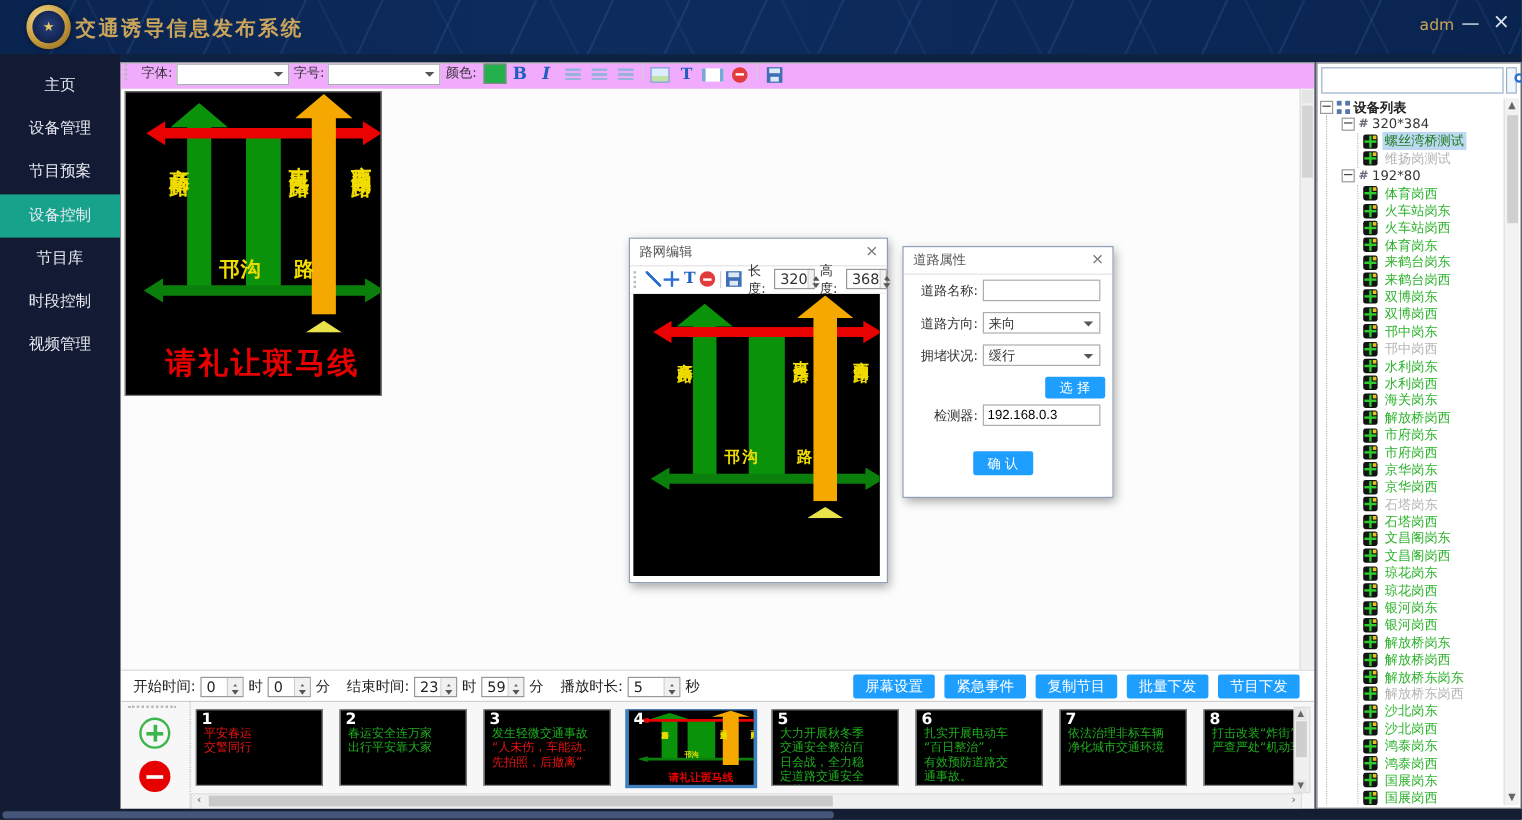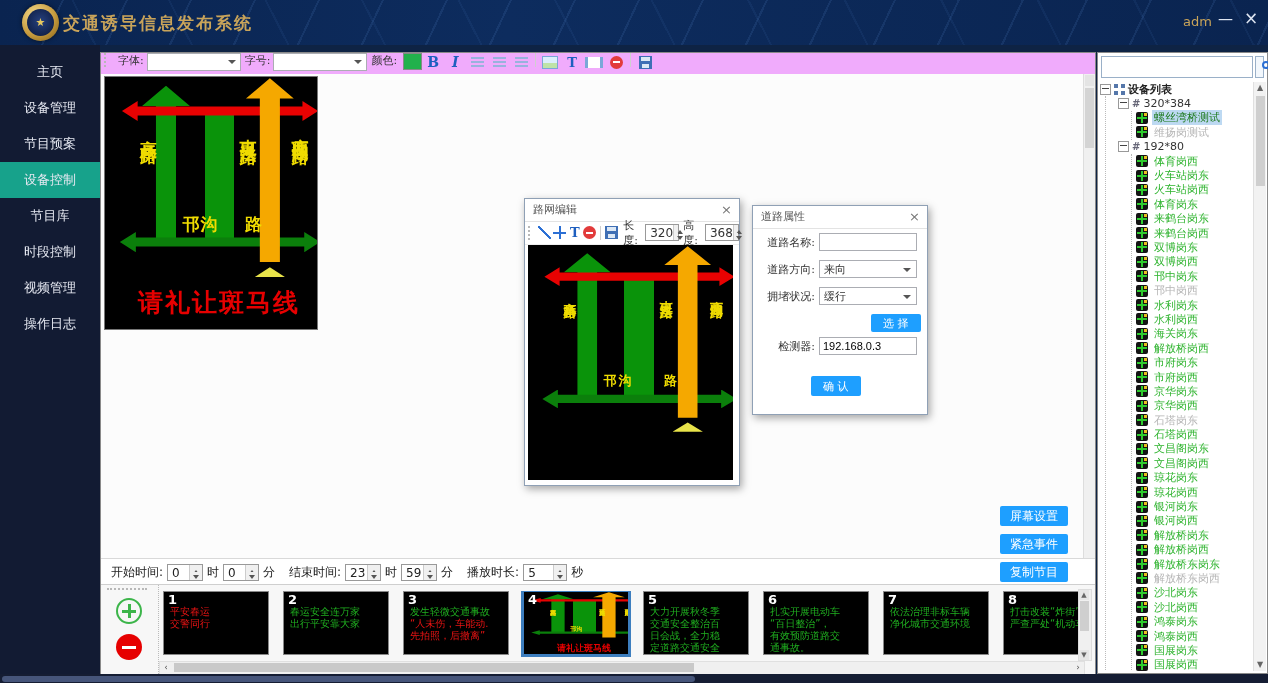--- a/index.html
+++ b/index.html
@@ -92,21 +92,21 @@
  display:flex;align-items:center;font-size:12px;color:#222;}
 .pb-label{margin-left:10px;margin-right:4px;}
 .pb-unit{margin:0 4px;}
 .spin{display:inline-flex;border:1px solid #999;background:#fff;height:17px;width:36px;box-sizing:border-box;}
 .spin-wide{width:44px;}
 .spin-val{flex:1;font-size:12px;padding:1px 0 0 4px;}
 .spin-btns{width:12px;border-left:1px solid #ccc;display:flex;flex-direction:column;}
 .spin-btns i{flex:1;position:relative;background:#f0f0f0;}
 .spin-btns i.su::after{content:"";position:absolute;left:2.5px;top:2px;border:3px solid transparent;border-bottom:4px solid #555;}
 .spin-btns i.sd::after{content:"";position:absolute;left:2.5px;top:3px;border:3px solid transparent;border-top:4px solid #555;}
-#pb-buttons{margin-left:auto;margin-right:27px;display:flex;gap:8px;flex-direction:column;}
+#pb-buttons{margin-left:auto;margin-right:12px;display:flex;gap:8px;}
 .btn-blue{background:#1e9fff;color:#fff;font-size:12px;height:20px;padding:0 10px;border-radius:2px;
  display:flex;align-items:center;cursor:pointer;white-space:nowrap;}
 
 
 #progstrip{position:absolute;left:0;top:531px;width:100%;height:89px;border-top:1px solid #cfcfcf;background:#f7f7f7;}
 #prog-controls{position:absolute;left:0;top:0;width:57px;height:100%;border-right:1px dotted #bbb;}
 #prog-controls .griph{position:absolute;left:6px;top:3px;width:40px;border-top:2px dotted #b8b8b8;}
 .btn-plus{position:absolute;left:15px;top:13px;width:26px;height:26px;border-radius:50%;border:2px solid #3cb54a;box-sizing:border-box;cursor:pointer;position:absolute;}
 .btn-plus::before{content:"";position:absolute;left:4px;top:9.5px;width:14px;height:3px;background:#3cb54a;}
 .btn-plus::after{content:"";position:absolute;left:9.5px;top:4px;width:3px;height:14px;background:#3cb54a;}
@@ -203,21 +203,20 @@
 
   <div id="sidebar">
 
   <div class="side-item">主页</div>
       <div class="side-item">设备管理</div>
       <div class="side-item">节目预案</div>
       <div class="side-item active">设备控制</div>
       <div class="side-item">节目库</div>
       <div class="side-item">时段控制</div>
       <div class="side-item">视频管理</div>
-      <div class="side-item">操作日志</div>
     </div>
 
   <div id="main">
 
     <div id="toolbar">
       <span class="grip"></span>
       <span class="tb-label">字体:</span>
       <span class="combo"></span>
       <span class="tb-label">字号:</span>
       <span class="combo"></span>

